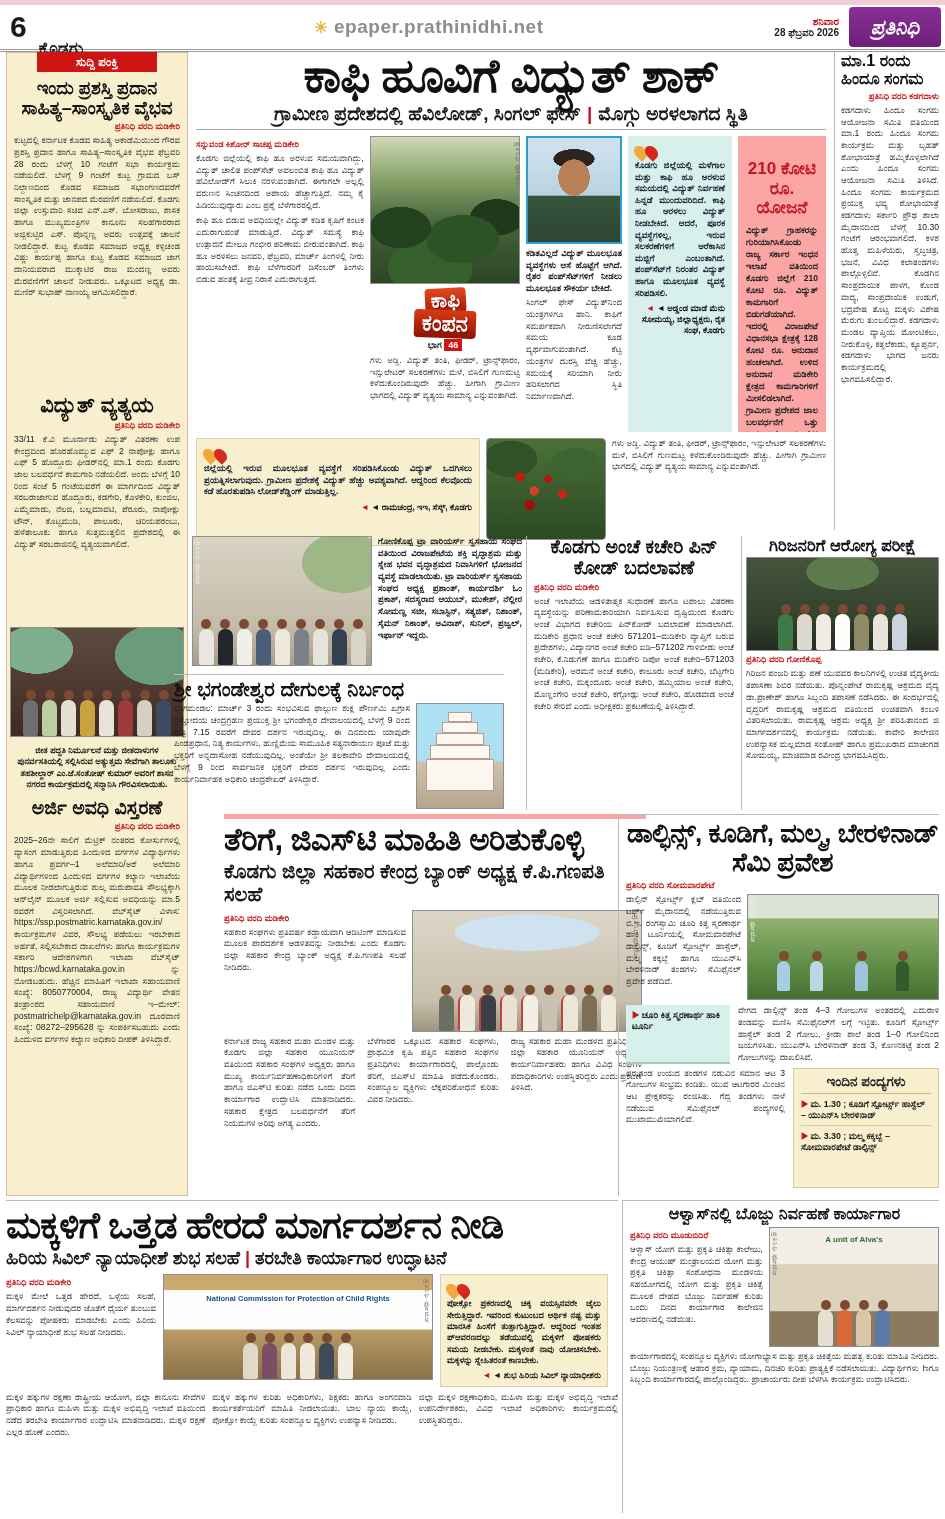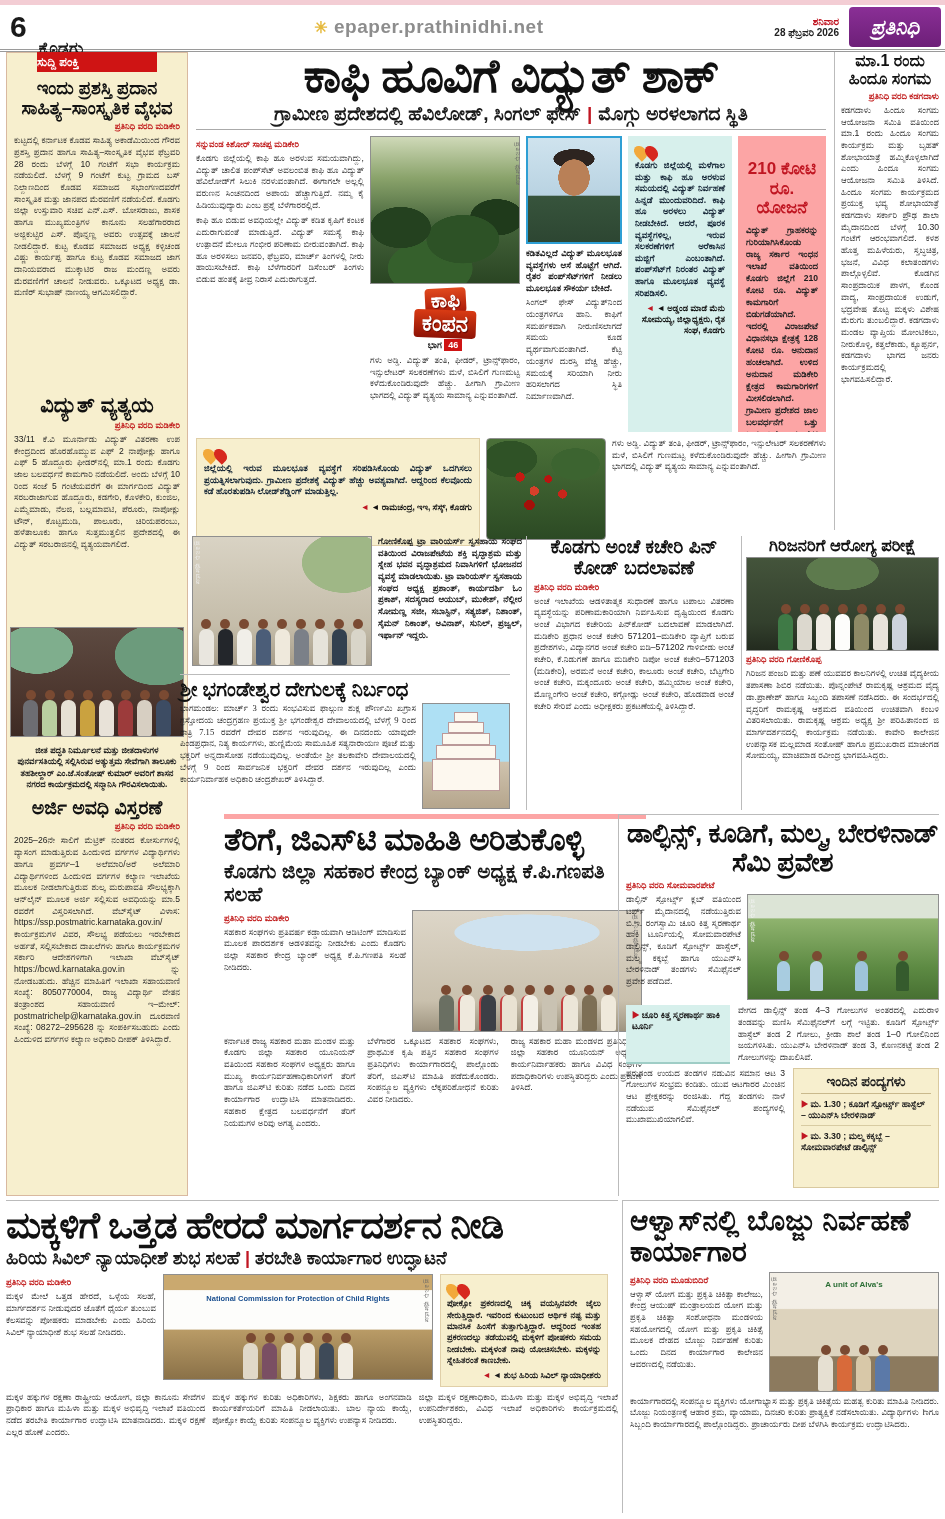--- a/index.html
+++ b/index.html
@@ -35,21 +35,21 @@
   .flames i{position:absolute;width:11px;height:15px;border-radius:50% 50% 50% 0;transform:rotate(-45deg);bottom:0;}
   .flames i.f1{left:0;background:#f2a93b;}
   .flames i.f2{left:11px;background:#d7281e;}
   .qbox{background:#d7f0ec;padding:6px 7px;}
   .qbox .qt{font-size:8.6px;font-weight:700;line-height:1.35;text-align:justify;color:#123;}
   .qbox .qa{font-size:8.4px;font-weight:900;text-align:right;margin-top:4px;color:#111;}
   .qbox .qa .ar{color:#c01622;}
   
   .leftcol{position:absolute;left:6px;top:52px;width:182px;height:1144px;background:#f7efce;
            border:1px solid #d9b9a0;padding:0;box-sizing:border-box;}
-  .lbanner{width:120px;margin:-1px auto 4px auto;background:#cf1414;color:#fff;
+  .lbanner{width:120px;margin:-1px auto 4px auto;background:#cf1414;color:#fff;text-align:center;
            font-size:12px;font-weight:900;padding:3px 0;}
   .lpad{padding:2px 7px;}
   .lt1{font-size:18px;text-align:center;}
   .lt2{font-size:21px;text-align:center;}
   .lt3{font-size:19px;text-align:center;}
   .lby{text-align:right;}
   .stagephoto{margin:5px 3px;height:108px;background:
       radial-gradient(60px 40px at 15% 20%,#7fae8d 0 60%,transparent 61%),
       radial-gradient(70px 50px at 85% 25%,#6c9b7c 0 60%,transparent 61%),
       linear-gradient(180deg,#5d4a41,#4a342c 70%,#3c2a24);}
@@ -93,35 +93,35 @@
       radial-gradient(7px 7px at 40% 52%,#d5402a 0 65%,transparent 66%),
       radial-gradient(6px 6px at 52% 40%,#b81410 0 65%,transparent 66%),
       radial-gradient(7px 7px at 64% 55%,#c8251a 0 65%,transparent 66%),
       radial-gradient(8px 8px at 36% 66%,#a31009 0 65%,transparent 66%),
       radial-gradient(40px 26px at 75% 25%,#3c6430 0 60%,transparent 61%),
       radial-gradient(44px 30px at 20% 20%,#2f5226 0 60%,transparent 61%),
       linear-gradient(180deg,#4a7038,#2c4a24);}
   
   .rightcol{position:absolute;left:834px;top:52px;width:105px;height:478px;border-left:1px solid #bbb;
             padding:0 0 0 6px;box-sizing:border-box;}
-  .rt{font-size:16px;text-align:center;}
+  .rt{font-size:16px;text-align:left;}
   
   .band{position:absolute;box-sizing:border-box;}
   .warriors{left:192px;top:536px;width:330px;height:134px;display:flex;gap:6px;}
   .wph{width:178px;height:128px;background:
       radial-gradient(70px 50px at 85% 20%,#9fb786 0 60%,transparent 61%),
       linear-gradient(180deg,#d9d3c4,#c4bca9 70%,#a79d8a);}
   .pincode{left:526px;top:536px;width:216px;height:274px;border-left:1px solid #bbb;border-right:1px solid #bbb;padding:0 7px;}
   .pct{font-size:19px;text-align:center;}
   .girijana{left:746px;top:536px;width:193px;height:274px;}
   .gt{font-size:16.5px;text-align:center;}
   .gph{height:92px;margin-top:3px;background:
       radial-gradient(60px 30px at 50% 15%,#5d7a4d 0 60%,transparent 61%),
       linear-gradient(180deg,#44543b,#33402d 70%,#232b1f);}
-  .temple{left:180px;top:674px;width:330px;height:136px;border-top:1px solid #bbb;padding-top:3px;font-family:Liberation Serif, serif;}
+  .temple{left:174px;top:674px;width:330px;height:136px;border-top:1px solid #bbb;padding-top:3px;}
   .tt{font-size:20px;}
   .tflex{display:flex;gap:6px;margin-top:3px;}
   .tph{width:86px;height:104px;flex:0 0 auto;background:linear-gradient(180deg,#aee0f4 0 55%,#cfc3ae 56%,#b5a58c);}
   .tier{background:#fdf8ef;border:1px solid #b99;margin:0 auto;}
   
   .gst{left:192px;top:814px;width:422px;height:382px;border-top:5px solid #fca5a5;padding:4px 4px 0 0;margin-left:32px;}
   .gstt{font-size:31px;text-align:left;letter-spacing:-.5px;}
   .gsts{font-size:20px;font-weight:900;margin-top:2px;}
   .gstflex{display:flex;gap:6px;margin-top:4px;}
   .gstph{width:228px;height:120px;flex:0 0 auto;background:
@@ -149,21 +149,21 @@
   .chs .pipe{color:#c01622;padding:0 5px;}
   .chflex{display:flex;gap:7px;margin-top:5px;}
   .chph{width:268px;height:104px;flex:0 0 auto;background:linear-gradient(180deg,#caa96f 0 14%,#fdfdfb 15% 52%,#b99b66 53%,#8a7148);}
   .chph .bannertxt{position:absolute;left:0;right:0;top:18%;text-align:center;font-size:7.5px;color:#1a4f8f;font-weight:700;}
   .chq{width:168px;background:#f7efce;border:1px solid #e0cfa8;padding:5px 6px;box-sizing:border-box;}
   .chq .qt{font-size:8.4px;font-weight:700;line-height:1.35;text-align:justify;}
   .chq .qa{font-size:8.4px;font-weight:900;text-align:right;margin-top:3px;}
   .chq .ar{color:#c01622;}
   .ccols{display:flex;gap:7px;margin-top:5px;height:150px;overflow:hidden;}
   .alvas{left:622px;top:1200px;width:317px;height:313px;border-left:1px solid #bbb;border-top:1px solid #bbb;padding:4px 0 0 7px;box-sizing:border-box;}
-  .at{font-size:28px;text-align:left;}
+  .at{font-size:16px;text-align:center;}
   .aflex{display:flex;gap:6px;margin-top:4px;}
   .aph{width:168px;height:118px;flex:0 0 auto;background:linear-gradient(180deg,#f3efe6 0 30%,#ddd3bd 31% 70%,#8c7a5e 71%);}
   .aph .bannertxt{position:absolute;left:0;right:0;top:6%;text-align:center;font-size:8px;color:#2b6e35;font-weight:700;}
   .acols{display:flex;gap:6px;margin-top:4px;height:150px;overflow:hidden;}
 </style>
 </head>
 <body>
 
 <div class="sheet">
   <div class="topstrip"></div>
@@ -398,21 +398,21 @@
           <span class="pers" style="background:#7a4f63;"></span>
           <span class="pers" style="background:#ece6d8;"></span>
           <span class="pers" style="background:#efe9dd;"></span>
           <span class="pers" style="background:#3e4a58;"></span>
           <span class="pers" style="background:#f1ece2;"></span>
         </div>
         <span class="vcred" style="right:1px;top:4px;">ಪ್ರತಿನಿಧಿ ಫೋಟೋ</span>
       </div>
       <div class="chq">
         <span class="flames"><i class="f1"></i><i class="f2"></i></span>
-        <div class="qt">ಪೋಕ್ಸೋ ಪ್ರಕರಣದಲ್ಲಿ ಚಿಕ್ಕ ವಯಸ್ಸಿನವರೇ ಜೈಲು ಸೇರುತ್ತಿದ್ದಾರೆ. ಇವರಿಂದ ಕುಟುಂಬದ ಆರ್ಥಿಕ ನಷ್ಟ ಮತ್ತು ಮಾನಸಿಕ ಹಿಂಸೆಗೆ ತುತ್ತಾಗುತ್ತಿದ್ದಾರೆ. ಆದ್ದರಿಂದ ಇಂತಹ ಪ್ರಕರಣದಲ್ನು ತಡೆಯುವಲ್ಲಿ ಮಕ್ಕಳಿಗೆ ಪೋಷಕರು ಸಮಯ ನೀಡಬೇಕು. ಮಕ್ಕಳಂತೆ ನಾವು ಯೋಚಿಸಬೇಕು. ಮಕ್ಕಳನ್ನು ಸ್ನೇಹಿತರಂತೆ ಕಾಣಬೇಕು.</div>
+        <div class="qt">ಪೋಕ್ಸೋ ಪ್ರಕರಣದಲ್ಲಿ ಚಿಕ್ಕ ವಯಸ್ಸಿನವರೇ ಜೈಲು ಸೇರುತ್ತಿದ್ದಾರೆ. ಇವರಿಂದ ಕುಟುಂಬದ ಆರ್ಥಿಕ ನಷ್ಟ ಮತ್ತು ಮಾನಸಿಕ ಹಿಂಸೆಗೆ ತುತ್ತಾಗುತ್ತಿದ್ದಾರೆ. ಆದ್ದರಿಂದ ಇಂತಹ ಪ್ಆವರಣದಲ್ನು ತಡೆಯುವಲ್ಲಿ ಮಕ್ಕಳಿಗೆ ಪೋಷಕರು ಸಮಯ ನೀಡಬೇಕು. ಮಕ್ಕಳಂತೆ ನಾವು ಯೋಚಿಸಬೇಕು. ಮಕ್ಕಳನ್ನು ಸ್ನೇಹಿತರಂತೆ ಕಾಣಬೇಕು.</div>
         <div class="qa"><span class="ar">◄</span> <span>◄ ಶುಭ ಹಿರಿಯ ಸಿವಿಲ್ ನ್ಯಾಯಾಧೀಶರು</span></div>
       </div>
     </div>
     <div class="ccols">
       <div class="btxt" style="flex:1;">ಮಕ್ಕಳ ಹಕ್ಕುಗಳ ರಕ್ಷಣಾ ರಾಷ್ಟ್ರೀಯ ಆಯೋಗ, ಜಿಲ್ಲಾ ಕಾನೂನು ಸೇವೆಗಳ ಪ್ರಾಧಿಕಾರ ಹಾಗೂ ಮಹಿಳಾ ಮತ್ತು ಮಕ್ಕಳ ಅಭಿವೃದ್ಧಿ ಇಲಾಖೆ ವತಿಯಿಂದ ನಡೆದ ತರಬೇತಿ ಕಾರ್ಯಾಗಾರ ಉದ್ಘಾಟಿಸಿ ಮಾತನಾಡಿದರು. ಮಕ್ಕಳ ರಕ್ಷಣೆ ಎಲ್ಲರ ಹೊಣೆ ಎಂದರು.</div>
       <div class="btxt" style="flex:1;">ಮಕ್ಕಳ ಹಕ್ಕುಗಳ ಕುರಿತು ಅಧಿಕಾರಿಗಳು, ಶಿಕ್ಷಕರು ಹಾಗೂ ಅಂಗನವಾಡಿ ಕಾರ್ಯಕರ್ತೆಯರಿಗೆ ಮಾಹಿತಿ ನೀಡಲಾಯಿತು. ಬಾಲ ನ್ಯಾಯ ಕಾಯ್ದೆ, ಪೋಕ್ಸೋ ಕಾಯ್ದೆ ಕುರಿತು ಸಂಪನ್ಮೂಲ ವ್ಯಕ್ತಿಗಳು ಉಪನ್ಯಾಸ ನೀಡಿದರು.</div>
       <div class="btxt" style="flex:1;">ಜಿಲ್ಲಾ ಮಕ್ಕಳ ರಕ್ಷಣಾಧಿಕಾರಿ, ಮಹಿಳಾ ಮತ್ತು ಮಕ್ಕಳ ಅಭಿವೃದ್ಧಿ ಇಲಾಖೆ ಉಪನಿರ್ದೇಶಕರು, ವಿವಿಧ ಇಲಾಖೆ ಅಧಿಕಾರಿಗಳು ಕಾರ್ಯಕ್ರಮದಲ್ಲಿ ಉಪಸ್ಥಿತರಿದ್ದರು.</div>
     </div>
   </div>
 

